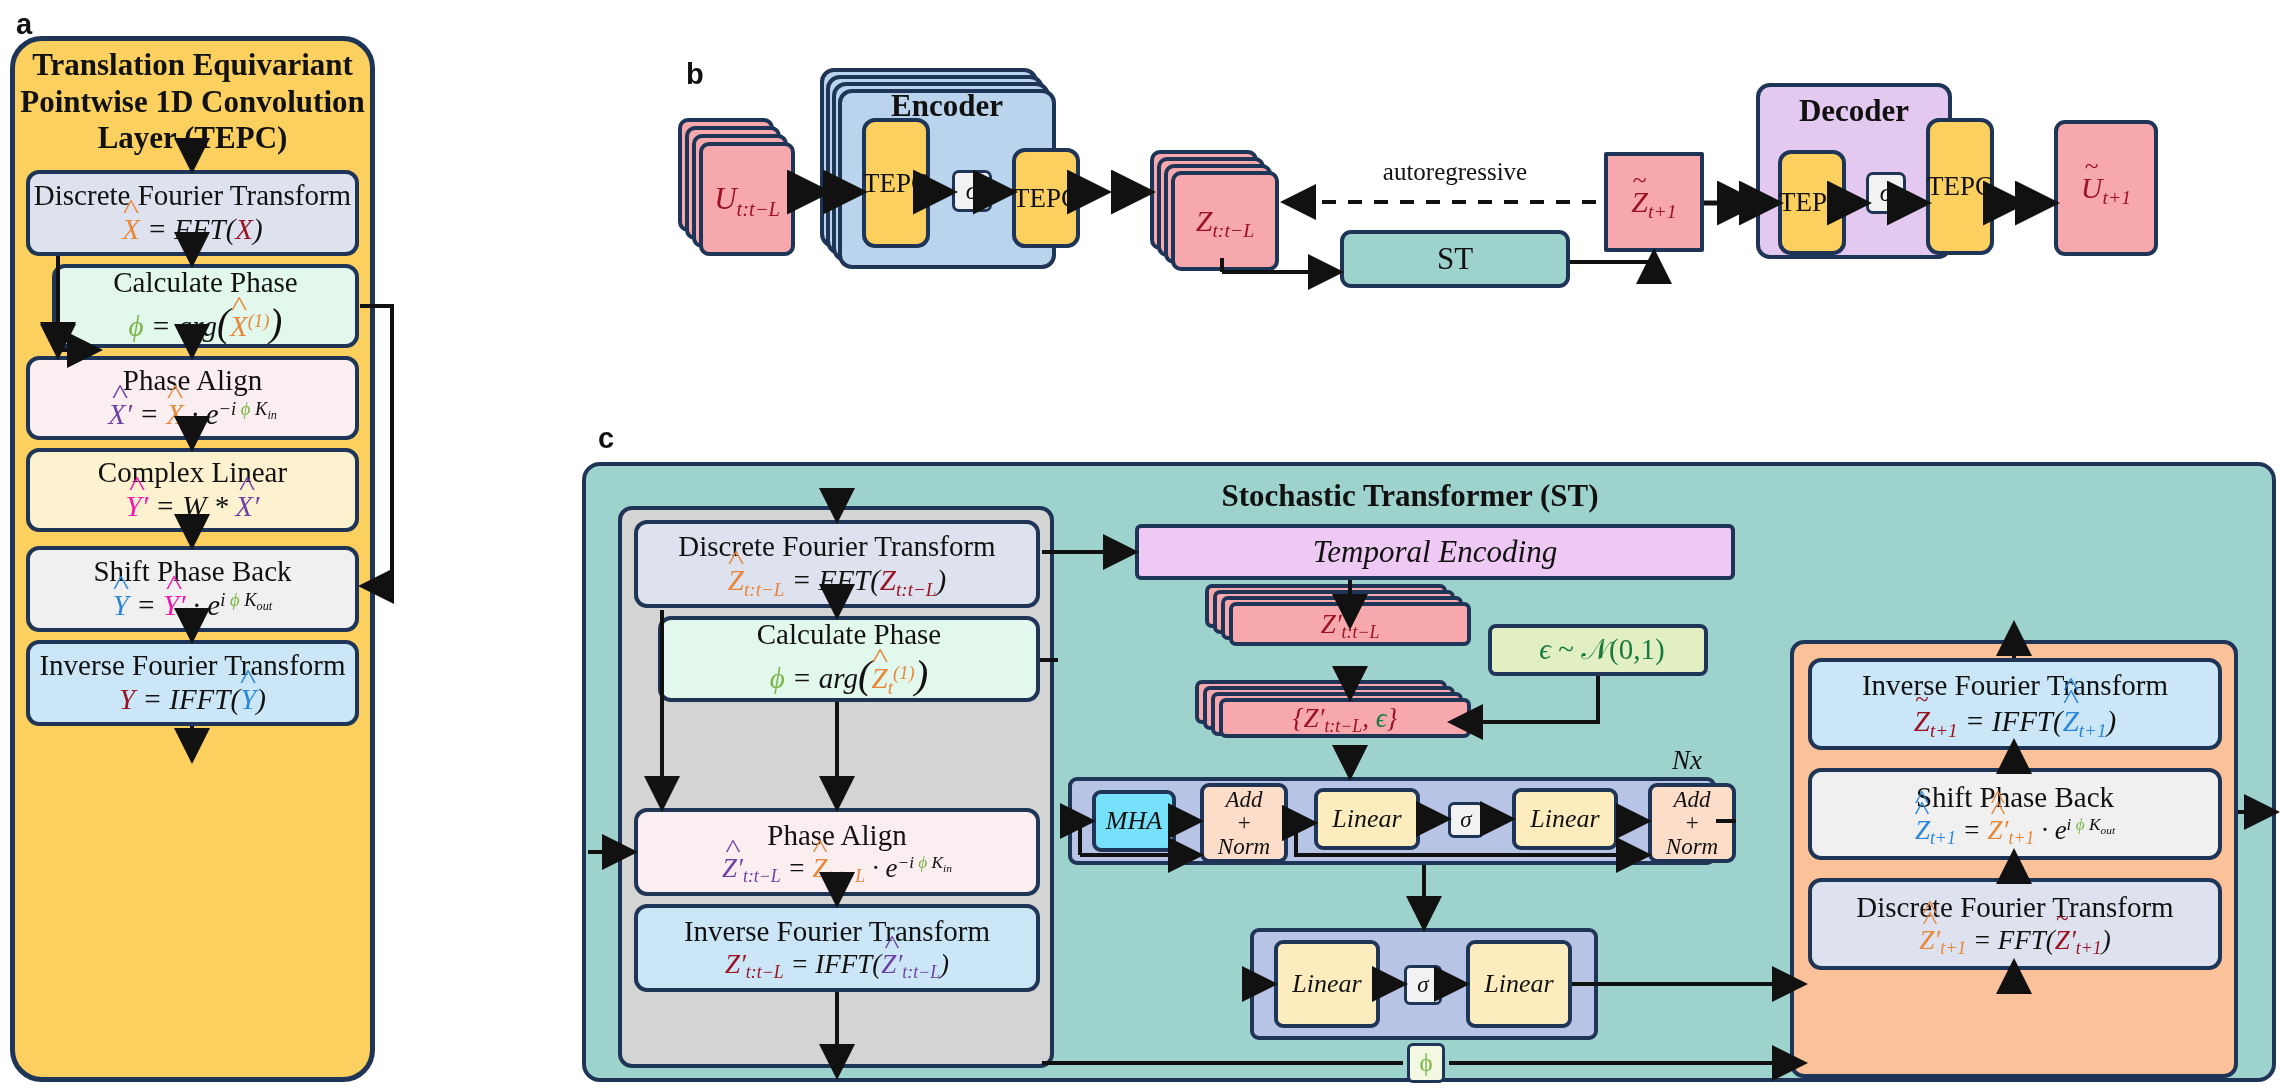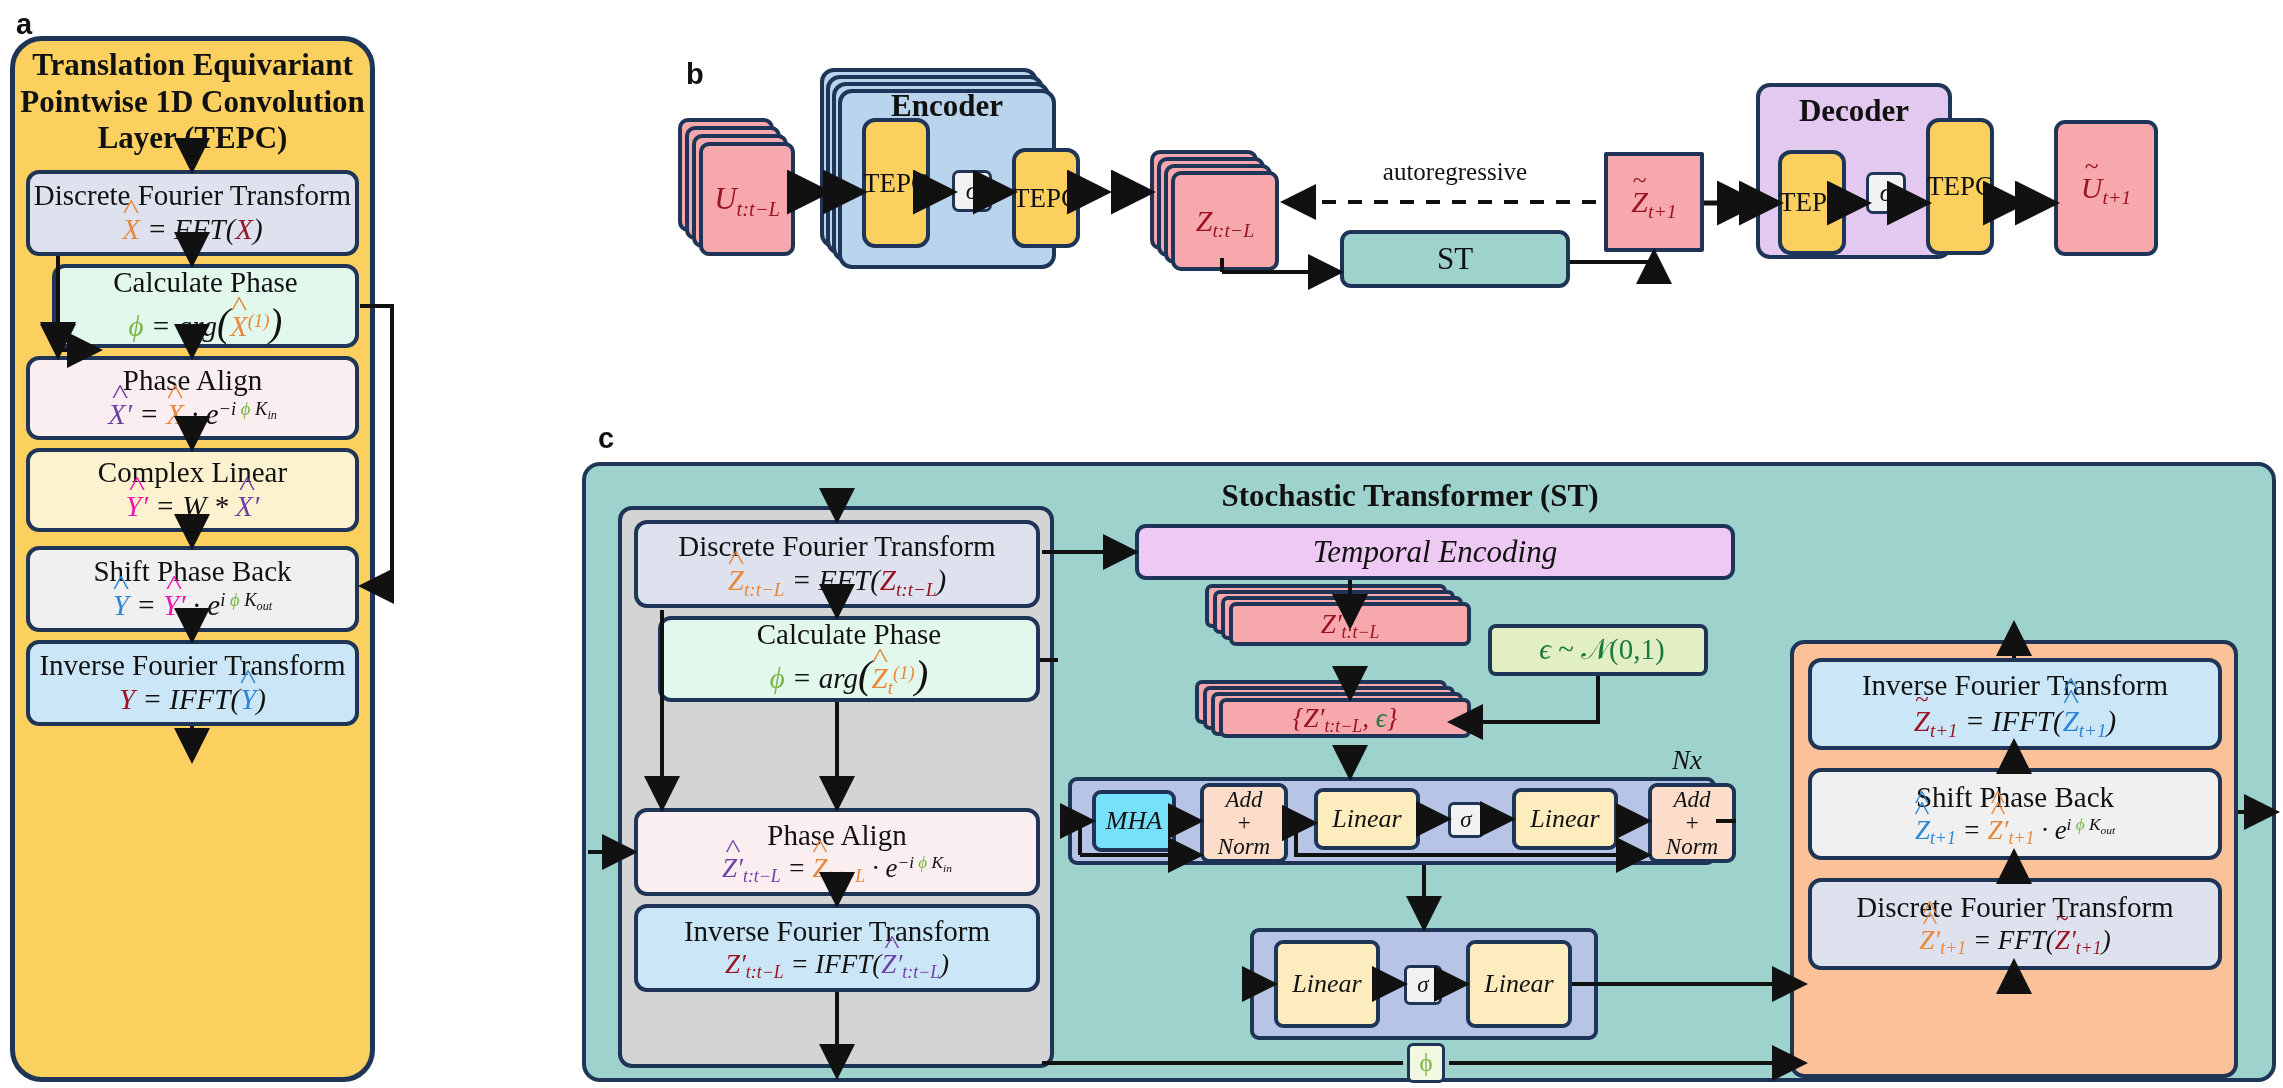--- a/index.html
+++ b/index.html
@@ -218,21 +218,21 @@
   </div>
 </div>
 
 <div class="bx c-blue" style="left:634px;top:904px;width:406px;height:88px;">
   <div class="ttl">Inverse Fourier Transform</div>
   <div class="eq" style="font-size:27px;">
     <span class="m-red">Z′<sub>t:t−L</sub></span>&nbsp;=&nbsp;<span>IFFT</span>(<span class="hat m-purple">Z′</span><sub class="m-purple">t:t−L</sub>)
   </div>
 </div>
 
-<div class="bx c-tenc" style="left:1135px;top:524px;width:600px;height:56px;border-radius:11px;">
+<div class="bx c-tenc" style="left:1135px;top:524px;width:600px;height:56px;border-radius:6px;">
   <span style="font-size:31px;font-style:italic;">Temporal Encoding</span>
 </div>
 
 <div class="stack" style="left:1205px;top:584px;width:280px;height:70px;">
   <div class="lay" style="left:0px;top:0px;width:242px;height:44px;border-radius:7px;"></div>
   <div class="lay" style="left:8px;top:6px;width:242px;height:44px;border-radius:7px;"></div>
   <div class="lay" style="left:16px;top:12px;width:242px;height:44px;border-radius:7px;"></div>
   <div class="lay" style="left:24px;top:18px;width:242px;height:44px;border-radius:7px;display:flex;align-items:center;justify-content:center;">
     <span style="font-size:27px;font-style:italic;" class="m-red">Z′<sub>t:t−L</sub></span>
   </div>

